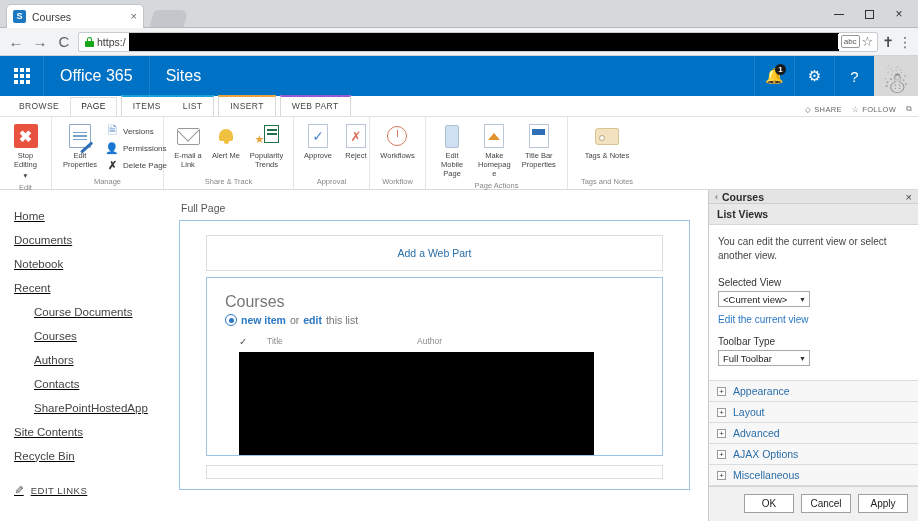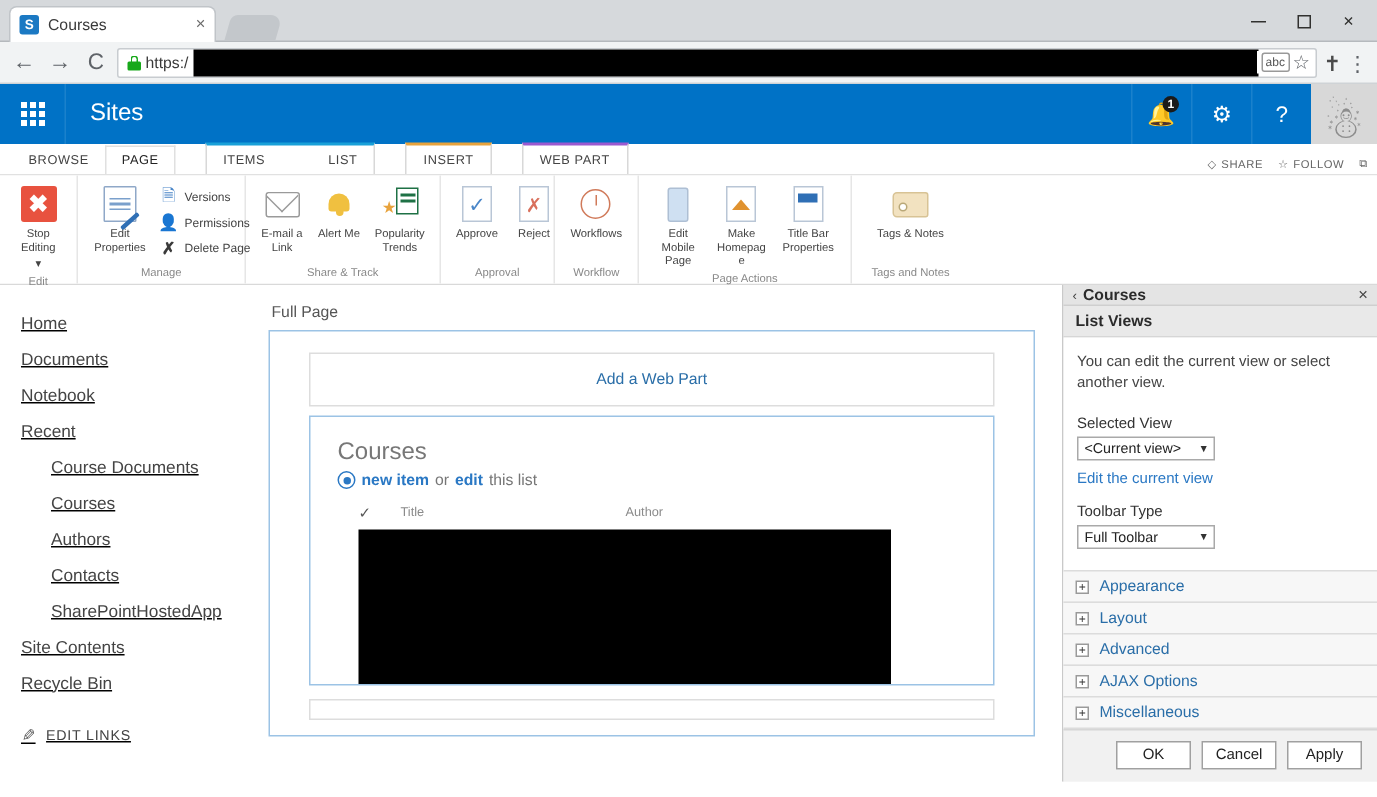--- a/index.html
+++ b/index.html
@@ -129,23 +129,22 @@
   .rtab {
     font-size: 8.5px; letter-spacing: 0.4px; color: #444;
     padding: 3px 10px 4px; cursor: pointer; text-transform: uppercase;
     border: 1px solid transparent; border-bottom: none; line-height: 11px;
   }
   .rtab.active {
     background: #fff; border-color: #e0e0e0; border-top: 1px solid #e0e0e0;
     color: #222; position: relative; z-index: 2;
   }
   .rtab-group {
-    display: flex; border-top: 2px solid transparent; margin-left: 20px;
+    display: flex; border-top: 2px solid transparent; margin-left: 4px;
     align-items: flex-end;
-    gap: 20px;
   }
   .rtab-group.g-items { border-top-color: #18a0d8; border-left:1px solid #d8d8d8; border-right:1px solid #d8d8d8; }
   .rtab-group.g-insert { border-top-color: #e8a33d; border-left:1px solid #d8d8d8; border-right:1px solid #d8d8d8; }
   .rtab-group.g-webpart { border-top-color: #9b59d0; border-left:1px solid #d8d8d8; border-right:1px solid #d8d8d8; }
 
   .ribbon-actions {
     position: absolute; right: 6px; bottom: 2px; display: flex; gap: 10px; align-items: center;
   }
   .ribbon-action {
     font-size: 7.5px; color: #666; letter-spacing: .4px; display: flex; align-items: center;
@@ -414,20 +413,21 @@
           <i></i>
           <i></i>
           <i></i>
           <i></i>
           <i></i>
           <i></i>
           <i></i>
           <i></i>
       </span>
     </div>
+    <div class="suite-brand">Office 365</div>
     <div class="suite-app">Sites</div>
     <div class="suite-right">
       <div class="suite-icon">
         <span>🔔</span>
         <span class="notif-badge">1</span>
       </div>
       <div class="suite-icon">⚙</div>
       <div class="suite-icon">?</div>
       <div class="avatar-cell">
         <span class="avatar-glyph">☃</span>

